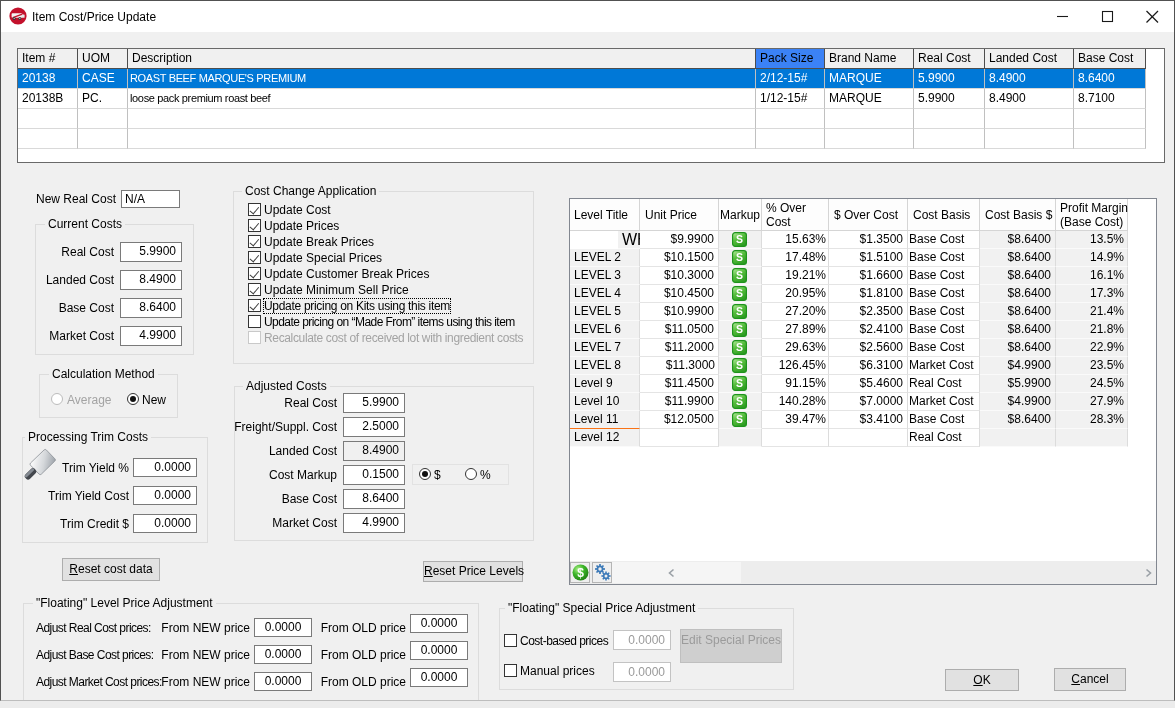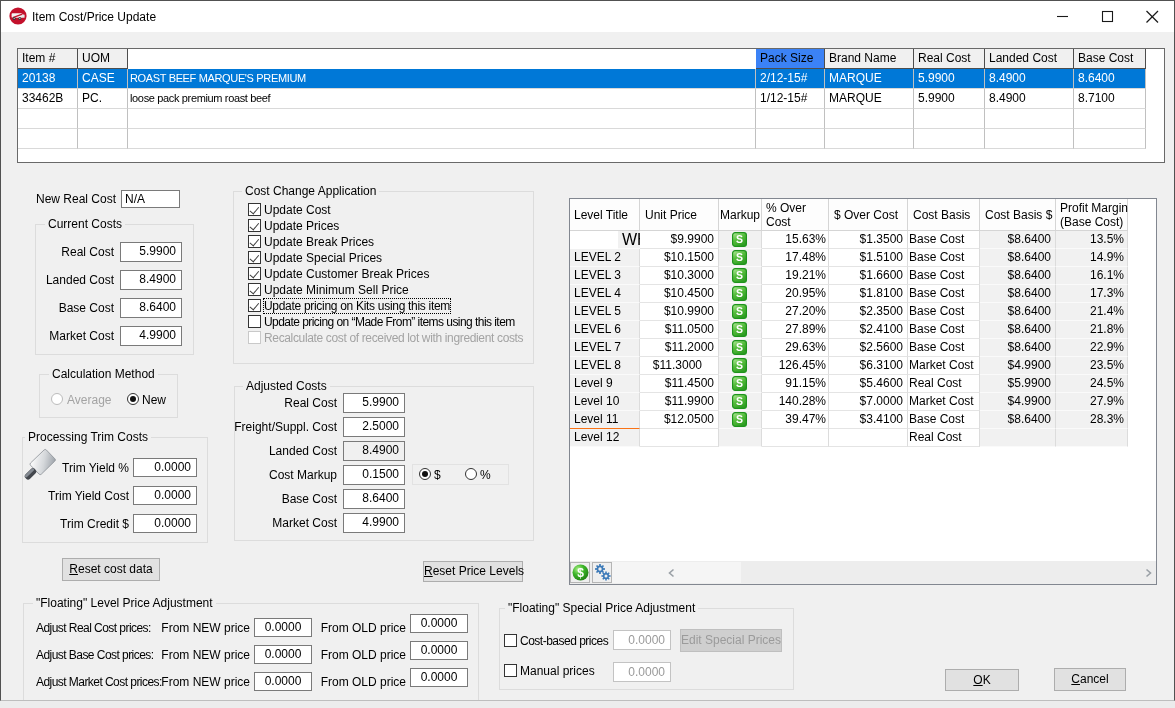--- a/index.html
+++ b/index.html
@@ -38,34 +38,35 @@
 <div class="lbl" style="left:31px;top:9px;font-size:12px;">Item Cost/Price Update</div>
 <svg class="abs" style="left:1050px;top:0" width="124" height="30" viewBox="0 0 124 30">
 <line x1="6" y1="15.5" x2="17" y2="15.5" stroke="#1a1a1a" stroke-width="1.1"></line>
 <rect x="51.5" y="10.5" width="10" height="10" fill="none" stroke="#1a1a1a" stroke-width="1.1"></rect>
 <line x1="95.5" y1="10" x2="107" y2="21.5" stroke="#1a1a1a" stroke-width="1.2"></line>
 <line x1="107" y1="10" x2="95.5" y2="21.5" stroke="#1a1a1a" stroke-width="1.2"></line>
 </svg>
 <div class="abs" style="left:16px;top:47px;width:1148px;height:115px;background:#fff;border:1px solid #696969;"></div>
 <div class="abs" style="left:17px;top:48px;width:60px;height:20px;background:#f0f0f0;border-right:1px solid #4d4d4d;border-bottom:1px solid #4d4d4d;line-height:19px;padding-left:4px;overflow:hidden;white-space:nowrap;">Item #</div>
 <div class="abs" style="left:77px;top:48px;width:50px;height:20px;background:#f0f0f0;border-right:1px solid #4d4d4d;border-bottom:1px solid #4d4d4d;line-height:19px;padding-left:4px;overflow:hidden;white-space:nowrap;">UOM</div>
+<div class="abs" style="left:127px;top:48px;width:628px;height:20px;background:#f0f0f0;border-right:1px solid #4d4d4d;border-bottom:1px solid #4d4d4d;line-height:19px;padding-left:4px;overflow:hidden;white-space:nowrap;">Description</div>
 <div class="abs" style="left:755px;top:48px;width:69px;height:20px;background:#3b82f6;border-right:1px solid #4d4d4d;border-bottom:1px solid #4d4d4d;line-height:19px;padding-left:4px;overflow:hidden;white-space:nowrap;">Pack Size</div>
 <div class="abs" style="left:824px;top:48px;width:89px;height:20px;background:#f0f0f0;border-right:1px solid #4d4d4d;border-bottom:1px solid #4d4d4d;line-height:19px;padding-left:4px;overflow:hidden;white-space:nowrap;">Brand Name</div>
 <div class="abs" style="left:913px;top:48px;width:71px;height:20px;background:#f0f0f0;border-right:1px solid #4d4d4d;border-bottom:1px solid #4d4d4d;line-height:19px;padding-left:4px;overflow:hidden;white-space:nowrap;">Real Cost</div>
 <div class="abs" style="left:984px;top:48px;width:89px;height:20px;background:#f0f0f0;border-right:1px solid #4d4d4d;border-bottom:1px solid #4d4d4d;line-height:19px;padding-left:4px;overflow:hidden;white-space:nowrap;">Landed Cost</div>
 <div class="abs" style="left:1073px;top:48px;width:72px;height:20px;background:#f0f0f0;border-right:1px solid #4d4d4d;border-bottom:1px solid #4d4d4d;line-height:19px;padding-left:4px;overflow:hidden;white-space:nowrap;">Base Cost</div>
 <div class="abs" style="left:17px;top:68px;width:60px;height:20px;background:#0078d7;color:#fff;border-right:1px solid #c0c0c0;border-bottom:1px solid #d9d9d9;line-height:19px;padding-left:4px;overflow:hidden;white-space:nowrap;">20138</div>
 <div class="abs" style="left:77px;top:68px;width:50px;height:20px;background:#0078d7;color:#fff;border-right:1px solid #c0c0c0;border-bottom:1px solid #d9d9d9;line-height:19px;padding-left:4px;overflow:hidden;white-space:nowrap;">CASE</div>
 <div class="abs" style="left:127px;top:68px;width:628px;height:20px;background:#0078d7;color:#fff;border-right:1px solid #c0c0c0;border-bottom:1px solid #d9d9d9;line-height:19px;font-size:11px;letter-spacing:-0.35px;padding-left:2px;overflow:hidden;white-space:nowrap;">ROAST BEEF MARQUE'S PREMIUM</div>
 <div class="abs" style="left:755px;top:68px;width:69px;height:20px;background:#0078d7;color:#fff;border-right:1px solid #c0c0c0;border-bottom:1px solid #d9d9d9;line-height:19px;padding-left:4px;overflow:hidden;white-space:nowrap;">2/12-15#</div>
 <div class="abs" style="left:824px;top:68px;width:89px;height:20px;background:#0078d7;color:#fff;border-right:1px solid #c0c0c0;border-bottom:1px solid #d9d9d9;line-height:19px;padding-left:4px;overflow:hidden;white-space:nowrap;">MARQUE</div>
 <div class="abs" style="left:913px;top:68px;width:71px;height:20px;background:#0078d7;color:#fff;border-right:1px solid #c0c0c0;border-bottom:1px solid #d9d9d9;line-height:19px;padding-left:4px;overflow:hidden;white-space:nowrap;">5.9900</div>
 <div class="abs" style="left:984px;top:68px;width:89px;height:20px;background:#0078d7;color:#fff;border-right:1px solid #c0c0c0;border-bottom:1px solid #d9d9d9;line-height:19px;padding-left:4px;overflow:hidden;white-space:nowrap;">8.4900</div>
 <div class="abs" style="left:1073px;top:68px;width:72px;height:20px;background:#0078d7;color:#fff;border-right:1px solid #c0c0c0;border-bottom:1px solid #d9d9d9;line-height:19px;padding-left:4px;overflow:hidden;white-space:nowrap;">8.6400</div>
-<div class="abs" style="left:17px;top:88px;width:60px;height:20px;background:#fff;color:#000;border-right:1px solid #c0c0c0;border-bottom:1px solid #d9d9d9;line-height:19px;padding-left:4px;overflow:hidden;white-space:nowrap;">33462B</div>
+<div class="abs" style="left:17px;top:88px;width:60px;height:20px;background:#fff;color:#000;border-right:1px solid #c0c0c0;border-bottom:1px solid #d9d9d9;line-height:19px;padding-left:4px;overflow:hidden;white-space:nowrap;">20138B</div>
 <div class="abs" style="left:77px;top:88px;width:50px;height:20px;background:#fff;color:#000;border-right:1px solid #c0c0c0;border-bottom:1px solid #d9d9d9;line-height:19px;padding-left:4px;overflow:hidden;white-space:nowrap;">PC.</div>
 <div class="abs" style="left:127px;top:88px;width:628px;height:20px;background:#fff;color:#000;border-right:1px solid #c0c0c0;border-bottom:1px solid #d9d9d9;line-height:19px;font-size:11px;letter-spacing:-0.35px;padding-left:2px;overflow:hidden;white-space:nowrap;">loose pack premium roast beef</div>
 <div class="abs" style="left:755px;top:88px;width:69px;height:20px;background:#fff;color:#000;border-right:1px solid #c0c0c0;border-bottom:1px solid #d9d9d9;line-height:19px;padding-left:4px;overflow:hidden;white-space:nowrap;">1/12-15#</div>
 <div class="abs" style="left:824px;top:88px;width:89px;height:20px;background:#fff;color:#000;border-right:1px solid #c0c0c0;border-bottom:1px solid #d9d9d9;line-height:19px;padding-left:4px;overflow:hidden;white-space:nowrap;">MARQUE</div>
 <div class="abs" style="left:913px;top:88px;width:71px;height:20px;background:#fff;color:#000;border-right:1px solid #c0c0c0;border-bottom:1px solid #d9d9d9;line-height:19px;padding-left:4px;overflow:hidden;white-space:nowrap;">5.9900</div>
 <div class="abs" style="left:984px;top:88px;width:89px;height:20px;background:#fff;color:#000;border-right:1px solid #c0c0c0;border-bottom:1px solid #d9d9d9;line-height:19px;padding-left:4px;overflow:hidden;white-space:nowrap;">8.4900</div>
 <div class="abs" style="left:1073px;top:88px;width:72px;height:20px;background:#fff;color:#000;border-right:1px solid #c0c0c0;border-bottom:1px solid #d9d9d9;line-height:19px;padding-left:4px;overflow:hidden;white-space:nowrap;">8.7100</div>
 <div class="abs" style="left:17px;top:108px;width:60px;height:20px;background:#fff;color:#000;border-right:1px solid #c0c0c0;border-bottom:1px solid #d9d9d9;line-height:19px;padding-left:4px;overflow:hidden;white-space:nowrap;"></div>
 <div class="abs" style="left:77px;top:108px;width:50px;height:20px;background:#fff;color:#000;border-right:1px solid #c0c0c0;border-bottom:1px solid #d9d9d9;line-height:19px;padding-left:4px;overflow:hidden;white-space:nowrap;"></div>
 <div class="abs" style="left:127px;top:108px;width:628px;height:20px;background:#fff;color:#000;border-right:1px solid #c0c0c0;border-bottom:1px solid #d9d9d9;line-height:19px;font-size:11px;letter-spacing:-0.35px;padding-left:2px;overflow:hidden;white-space:nowrap;"></div>
@@ -185,21 +186,21 @@
 <div class="rlbl" style="left:160px;top:674px;width:89px;">From NEW price</div>
 <div class="tbc" style="left:253px;top:671px;width:58px;height:19px;">0.0000</div>
 <div class="rlbl" style="left:318px;top:674px;width:87px;">From OLD price</div>
 <div class="tbc" style="left:409px;top:667px;width:58px;height:19px;">0.0000</div>
 <div class="grp" style="left:498px;top:607px;width:295px;height:82px;">
       <span style="left:5px;">"Floating" Special Price Adjustment</span>
     </div>
 <div class="cb" style="left:503px;top:633px;"></div>
 <div class="lbl" style="left:519px;top:633px;letter-spacing:-0.5px;">Cost-based prices</div>
 <div class="tbd" style="left:612px;top:629px;width:58px;height:20px;">0.0000</div>
-<div class="btn" style="left:679px;top:628px;width:102px;height:23px;line-height:21px;background:#cfcfcf;border-color:#bfbfbf;color:#9b9b9b;">Edit Special Prices</div>
+<div class="btn" style="left:679px;top:628px;width:102px;height:34px;line-height:21px;background:#cfcfcf;border-color:#bfbfbf;color:#9b9b9b;">Edit Special Prices</div>
 <div class="cb" style="left:503px;top:663px;"></div>
 <div class="lbl" style="left:519px;top:663px;">Manual prices</div>
 <div class="tbd" style="left:612px;top:661px;width:58px;height:20px;">0.0000</div>
 <div class="btn" style="left:944px;top:668px;width:74px;height:22px;line-height:20px;"><u>O</u>K</div>
 <div class="btn" style="left:1053px;top:667px;width:72px;height:23px;line-height:21px;"><u>C</u>ancel</div>
 <div class="abs" style="left:568px;top:197px;width:588px;height:387px;background:#fff;border:1px solid #828790;"></div>
 <div class="abs" style="left:569px;top:198px;width:70px;height:32px;background:#fdfdfd;border-right:1px solid #d5d5d5;border-bottom:1px solid #d5d5d5;padding-left:4px;line-height:14px;display:flex;align-items:center;">
       <div>Level Title</div>
     </div>
 <div class="abs" style="left:639px;top:198px;width:79px;height:32px;background:#fdfdfd;border-right:1px solid #d5d5d5;border-bottom:1px solid #d5d5d5;padding-left:5px;line-height:14px;display:flex;align-items:center;">
@@ -353,21 +354,21 @@
         <linearGradient id="mg6" x1="0" y1="0" x2="0.6" y2="1">
           <stop offset="0" stop-color="#b9eda0"></stop>
           <stop offset="0.5" stop-color="#55bd3c"></stop>
           <stop offset="1" stop-color="#2f9e23"></stop>
         </linearGradient>
       </defs>
 <rect x="0.6" y="0.6" width="13.8" height="13.8" rx="2.6" fill="url(#mg6)" stroke="#1e941c" stroke-width="1.2"></rect>
 <text x="7.5" y="11.2" text-anchor="middle" font-size="10.5" font-weight="bold" fill="#fff" font-family="Liberation Sans">S</text>
 </svg>
 <div class="abs" style="left:569px;top:356px;width:70px;height:18px;background:#f1f1f1;border-right:1px solid #dcdcdc;border-bottom:1px solid #fafafa;text-align:left;padding-left:4px;font-size:12px;line-height:17px;overflow:hidden;white-space:nowrap;">LEVEL 8</div>
-<div class="abs" style="left:639px;top:356px;width:79px;height:18px;background:#fff;border-right:1px solid #dcdcdc;border-bottom:1px solid #e4e4e4;text-align:right;padding-right:16px;font-size:12px;line-height:17px;overflow:hidden;white-space:nowrap;">$11.3000</div>
+<div class="abs" style="left:639px;top:356px;width:79px;height:18px;background:#fff;border-right:1px solid #dcdcdc;border-bottom:1px solid #e4e4e4;text-align:right;padding-right:3px;font-size:12px;line-height:17px;overflow:hidden;white-space:nowrap;">$11.3000</div>
 <div class="abs" style="left:718px;top:356px;width:43px;height:18px;background:#f1f1f1;border-right:1px solid #dcdcdc;border-bottom:1px solid #fafafa;text-align:left;padding-left:4px;font-size:12px;line-height:17px;overflow:hidden;white-space:nowrap;"></div>
 <div class="abs" style="left:761px;top:356px;width:67px;height:18px;background:#fff;border-right:1px solid #dcdcdc;border-bottom:1px solid #e4e4e4;text-align:right;padding-right:2px;font-size:12px;line-height:17px;overflow:hidden;white-space:nowrap;">126.45%</div>
 <div class="abs" style="left:828px;top:356px;width:79px;height:18px;background:#fff;border-right:1px solid #dcdcdc;border-bottom:1px solid #e4e4e4;text-align:right;padding-right:4px;font-size:12px;line-height:17px;overflow:hidden;white-space:nowrap;">$6.3100</div>
 <div class="abs" style="left:907px;top:356px;width:72px;height:18px;background:#fff;border-right:1px solid #dcdcdc;border-bottom:1px solid #e4e4e4;text-align:left;padding-left:1px;font-size:12px;line-height:17px;overflow:hidden;white-space:nowrap;">Market Cost</div>
 <div class="abs" style="left:979px;top:356px;width:76px;height:18px;background:#f1f1f1;border-right:1px solid #dcdcdc;border-bottom:1px solid #fafafa;text-align:right;padding-right:4px;font-size:12px;line-height:17px;overflow:hidden;white-space:nowrap;">$4.9900</div>
 <div class="abs" style="left:1055px;top:356px;width:72px;height:18px;background:#f1f1f1;border-right:1px solid #dcdcdc;border-bottom:1px solid #fafafa;text-align:right;padding-right:3px;font-size:12px;line-height:17px;overflow:hidden;white-space:nowrap;">23.5%</div>
 <svg class="abs" style="left:731px;top:357px" width="15" height="15" viewBox="0 0 15 15">
 <defs>
         <linearGradient id="mg7" x1="0" y1="0" x2="0.6" y2="1">
           <stop offset="0" stop-color="#b9eda0"></stop>

